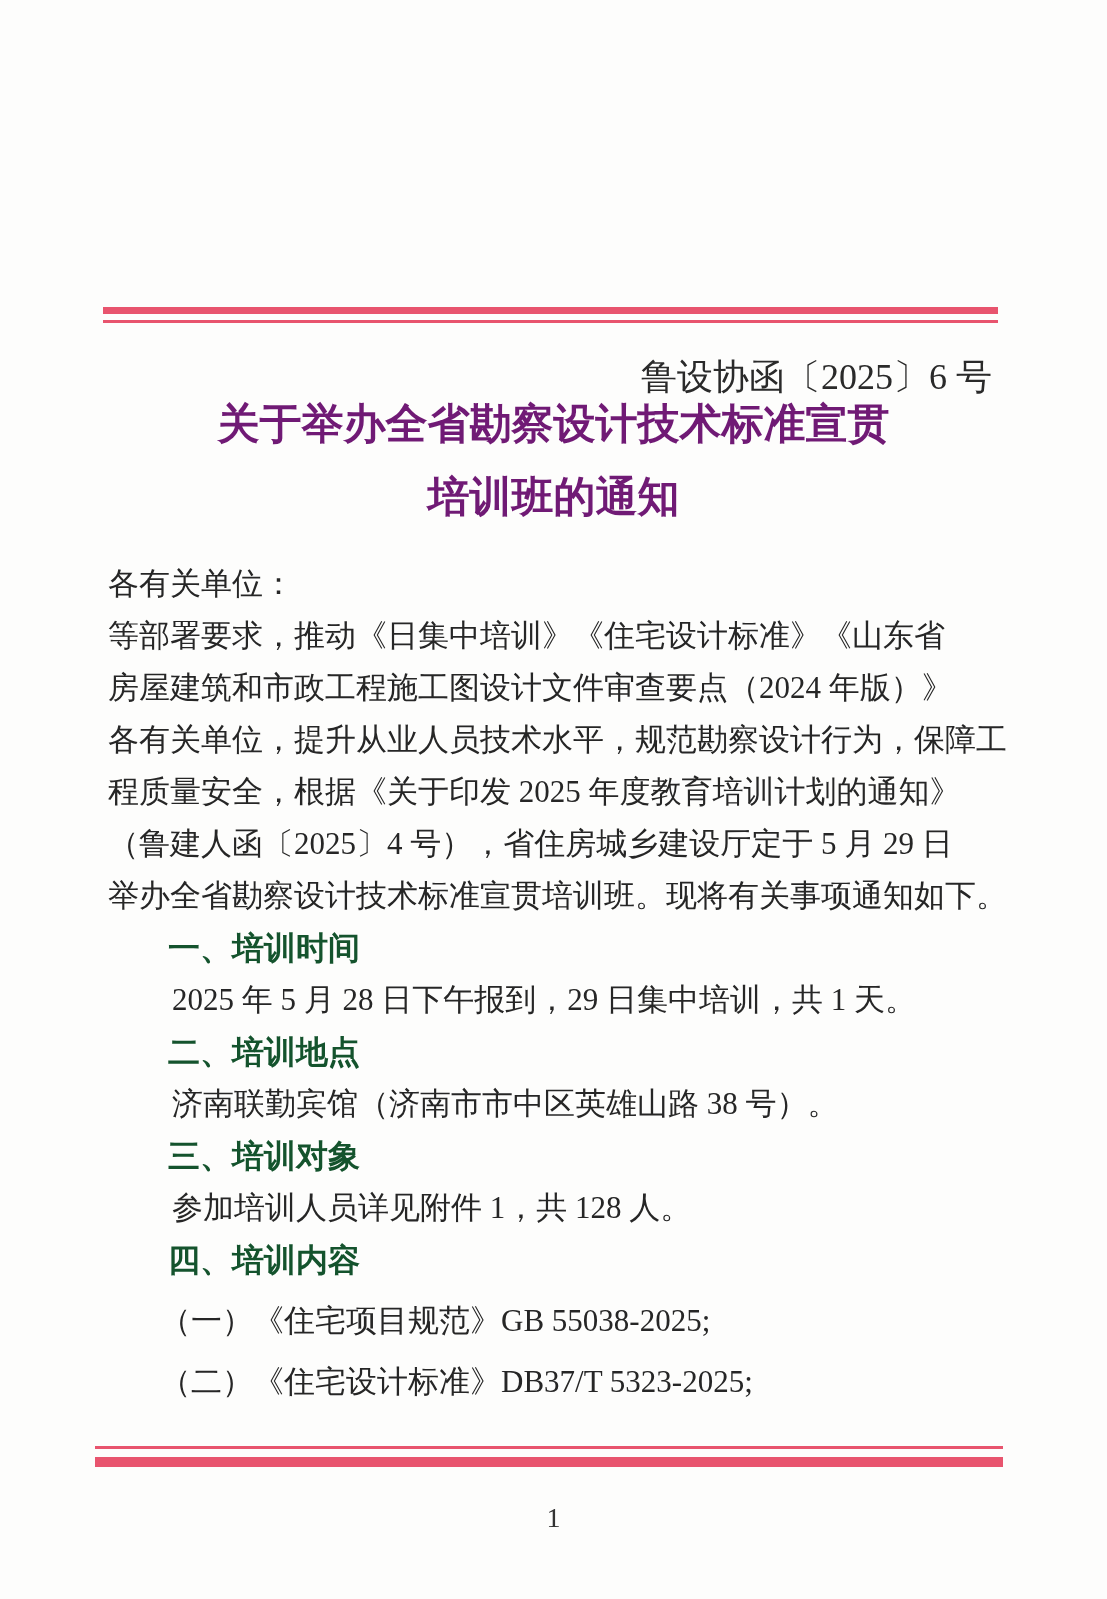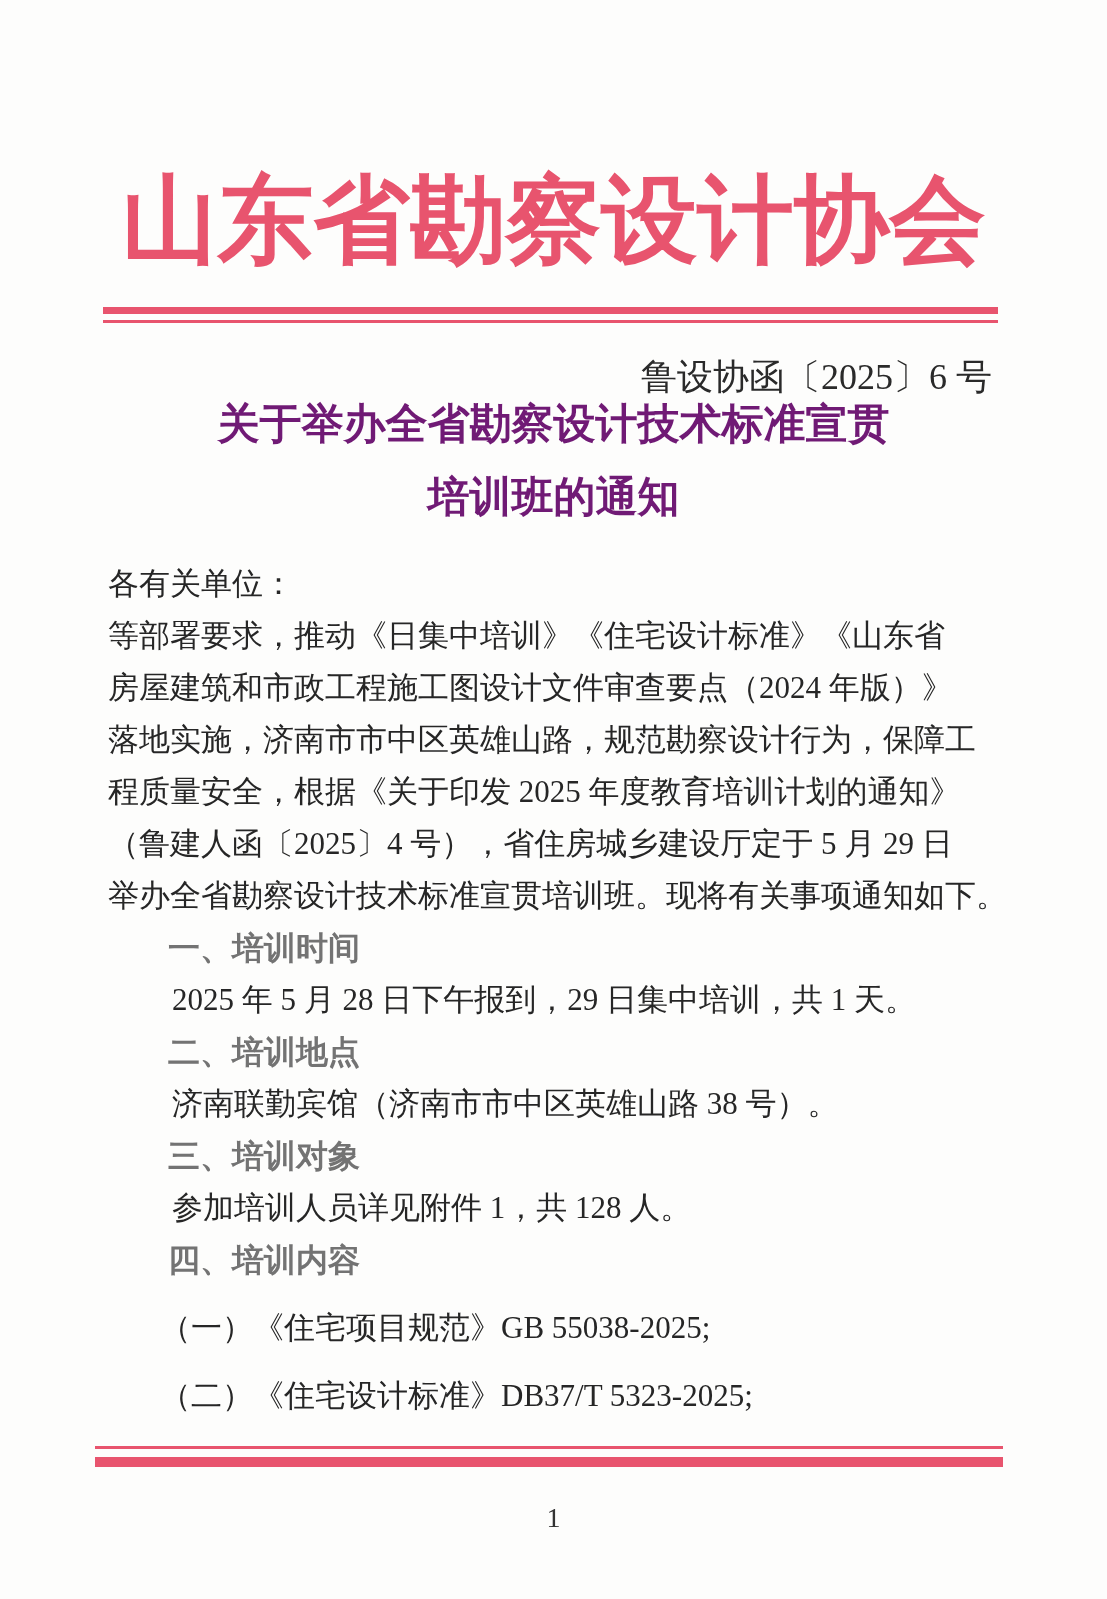--- a/index.html
+++ b/index.html
@@ -74,59 +74,58 @@
   }
   .body-line {
     white-space: nowrap;
   }
   .indent { padding-left: 64px; }
   .indent-item { padding-left: 52px; }
   .sec-heading {
     font-family: "Liberation Sans", "DejaVu Sans", sans-serif;
     font-weight: 700;
     font-size: 32px;
-    color: #737373;
+    color: #14532d;
     padding-left: 60px;
     white-space: nowrap;
   }
-  .list-item { margin-top: 16px; }
+  .list-item { margin-top: 9px; }
   
   .rule-thin-bottom  { top: 1446px; left: 95px; width: 908px; height: 3px; }
   .rule-thick-bottom { top: 1457px; left: 95px; width: 908px; height: 10px; }
   .page-number {
     position: absolute;
     top: 1502px;
     left: 0;
     width: 100%;
     text-align: center;
     font-size: 28px;
     color: #333333;
   }
 </style>
 </head>
 <body>
 
 <div class="page">
 
-  <div class="org-name">山东省勘察设计协会</div>
   <div class="rule rule-thick-top"></div>
   <div class="rule rule-thin-top"></div>
 
   <div class="doc-number">鲁设协函〔2025〕6 号</div>
 
   <div class="doc-title doc-title-1">关于举办全省勘察设计技术标准宣贯</div>
   <div class="doc-title doc-title-2">培训班的通知</div>
 
   <div class="body-block">
 
     <div class="body-line">各有关单位：</div>
 
     <div class="body-line">等部署要求，推动《日集中培训》《住宅设计标准》《山东省</div>
     <div class="body-line">房屋建筑和市政工程施工图设计文件审查要点（2024 年版）》</div>
-    <div class="body-line">落地实施，济南市市中区英雄山路，规范勘察设计行为，保障工</div>
+    <div class="body-line">各有关单位，提升从业人员技术水平，规范勘察设计行为，保障工</div>
     <div class="body-line">程质量安全，根据《关于印发 2025 年度教育培训计划的通知》</div>
     <div class="body-line">（鲁建人函〔2025〕4 号），省住房城乡建设厅定于 5 月 29 日</div>
     <div class="body-line">举办全省勘察设计技术标准宣贯培训班。现将有关事项通知如下。</div>
 
     <div class="sec-heading">一、培训时间</div>
     <div class="body-line indent">2025 年 5 月 28 日下午报到，29 日集中培训，共 1 天。</div>
 
     <div class="sec-heading">二、培训地点</div>
     <div class="body-line indent">济南联勤宾馆（济南市市中区英雄山路 38 号）。</div>
 

